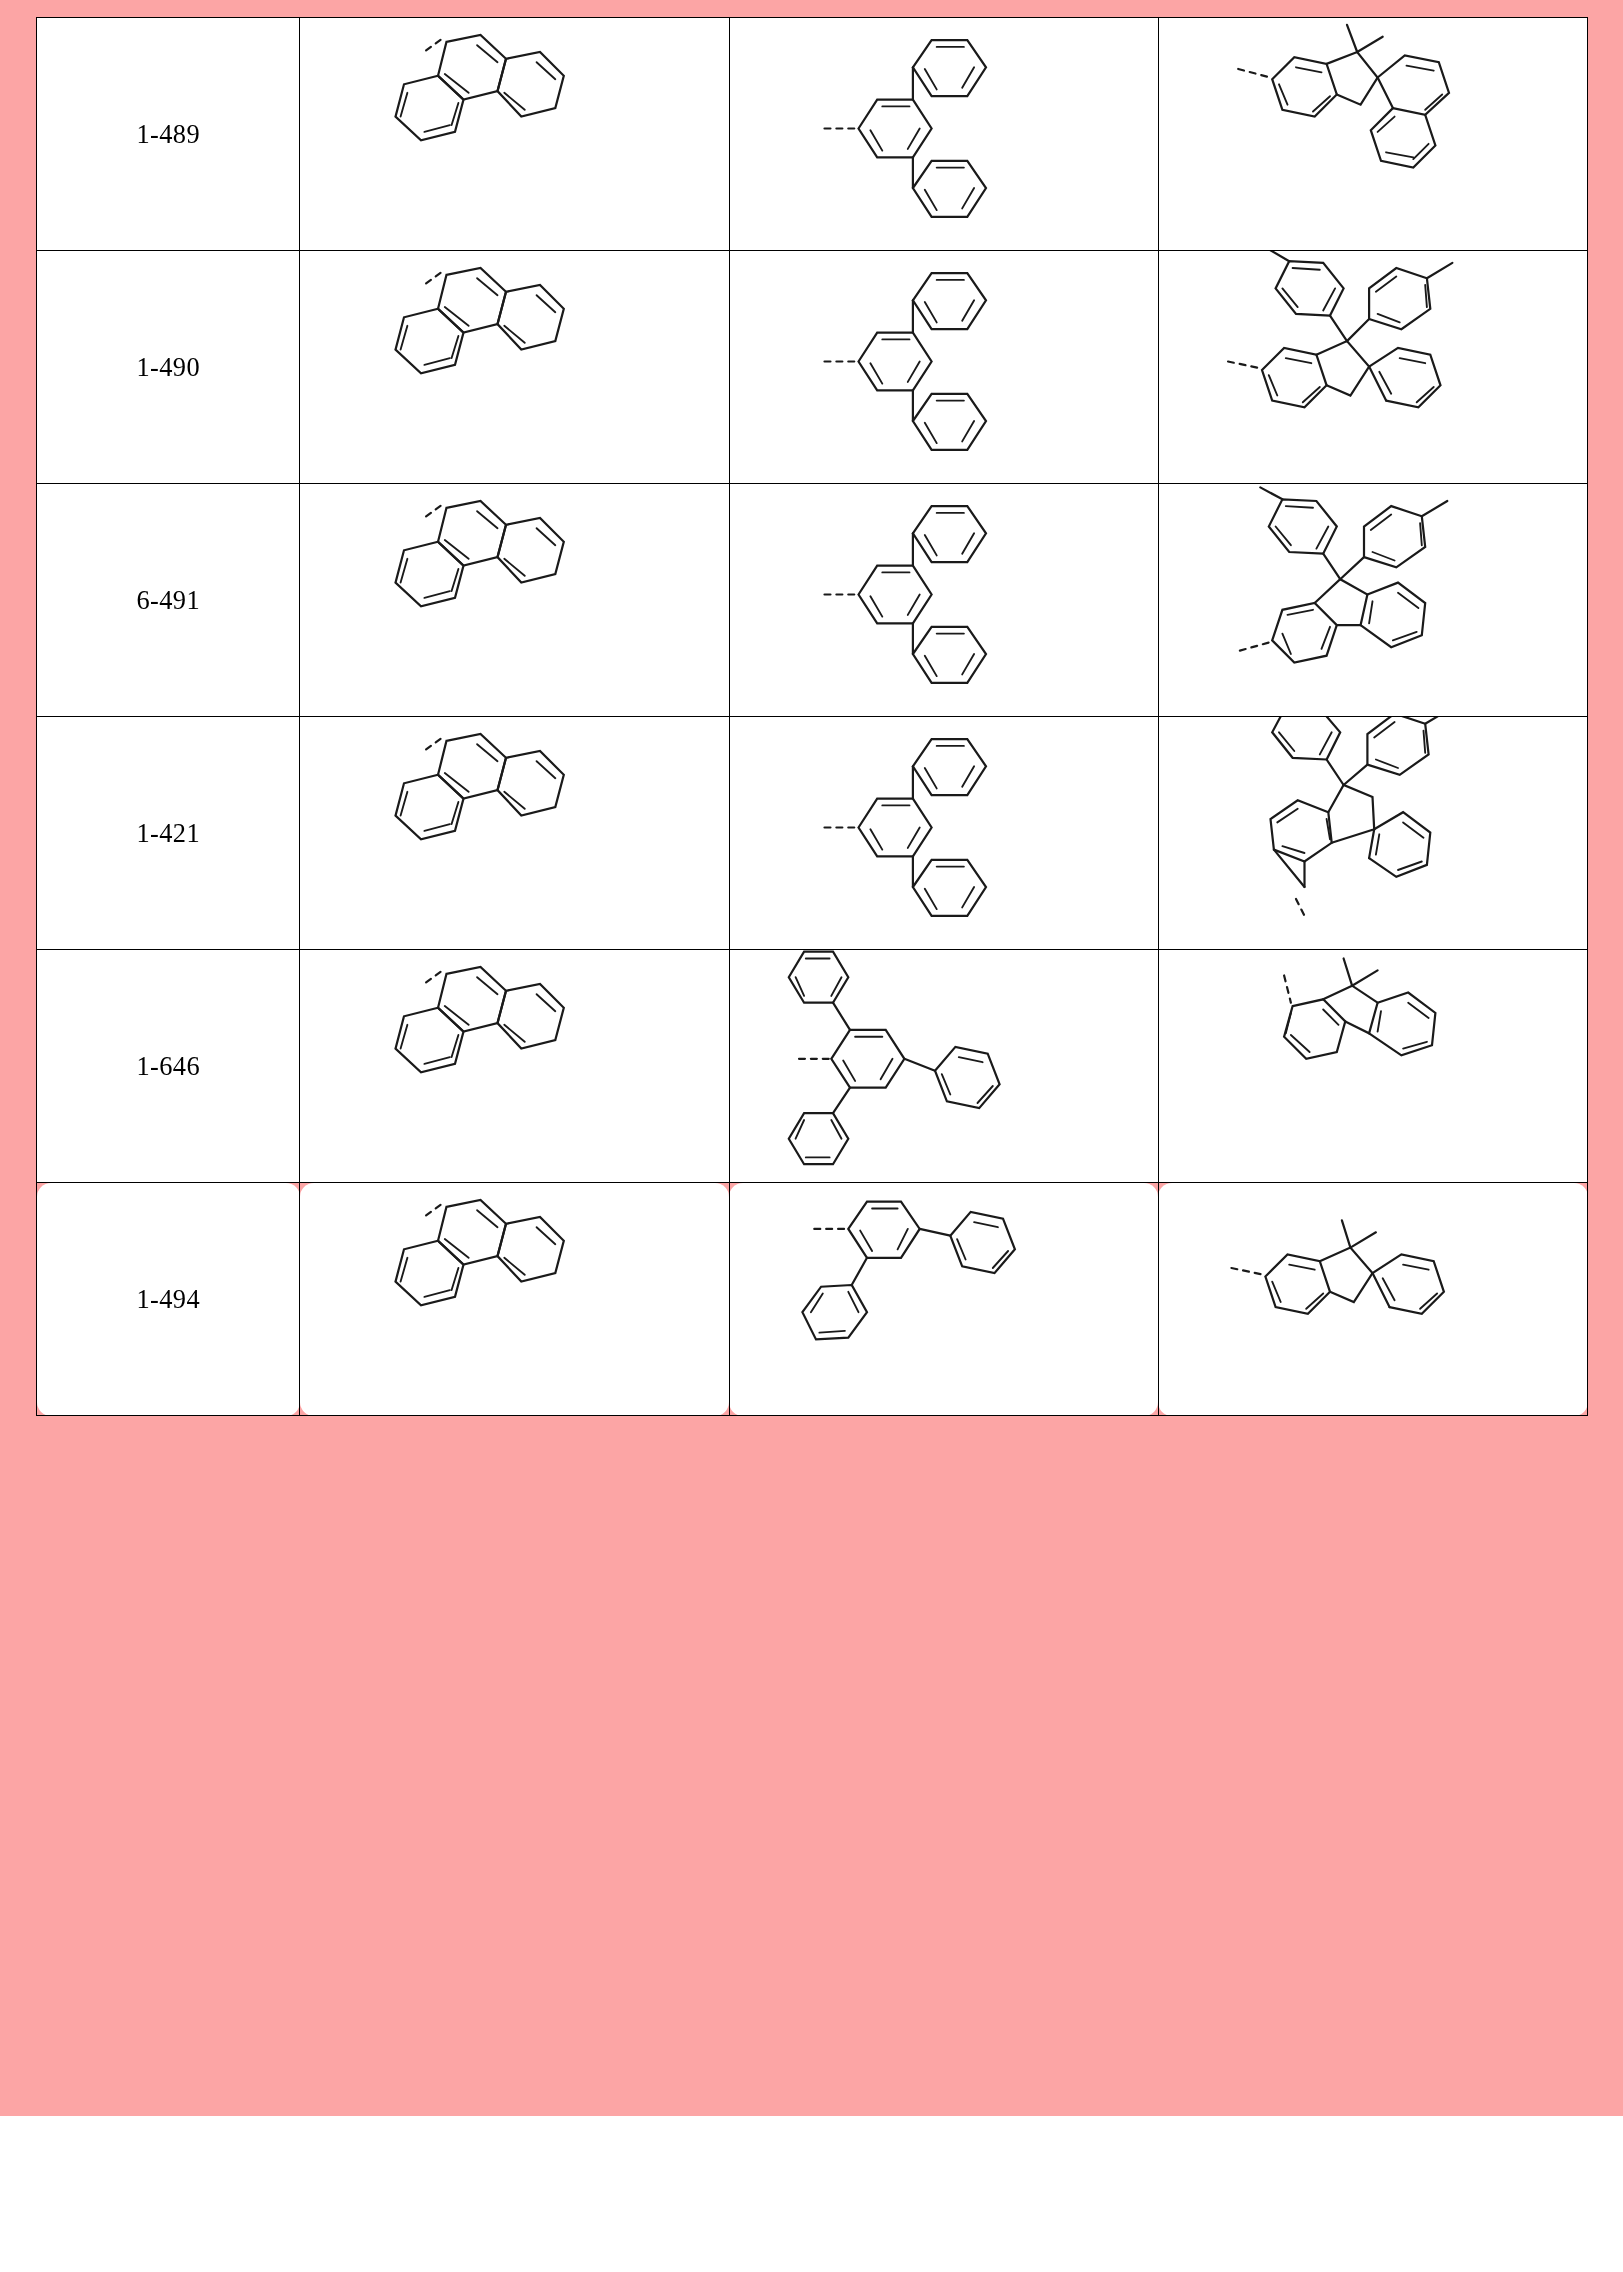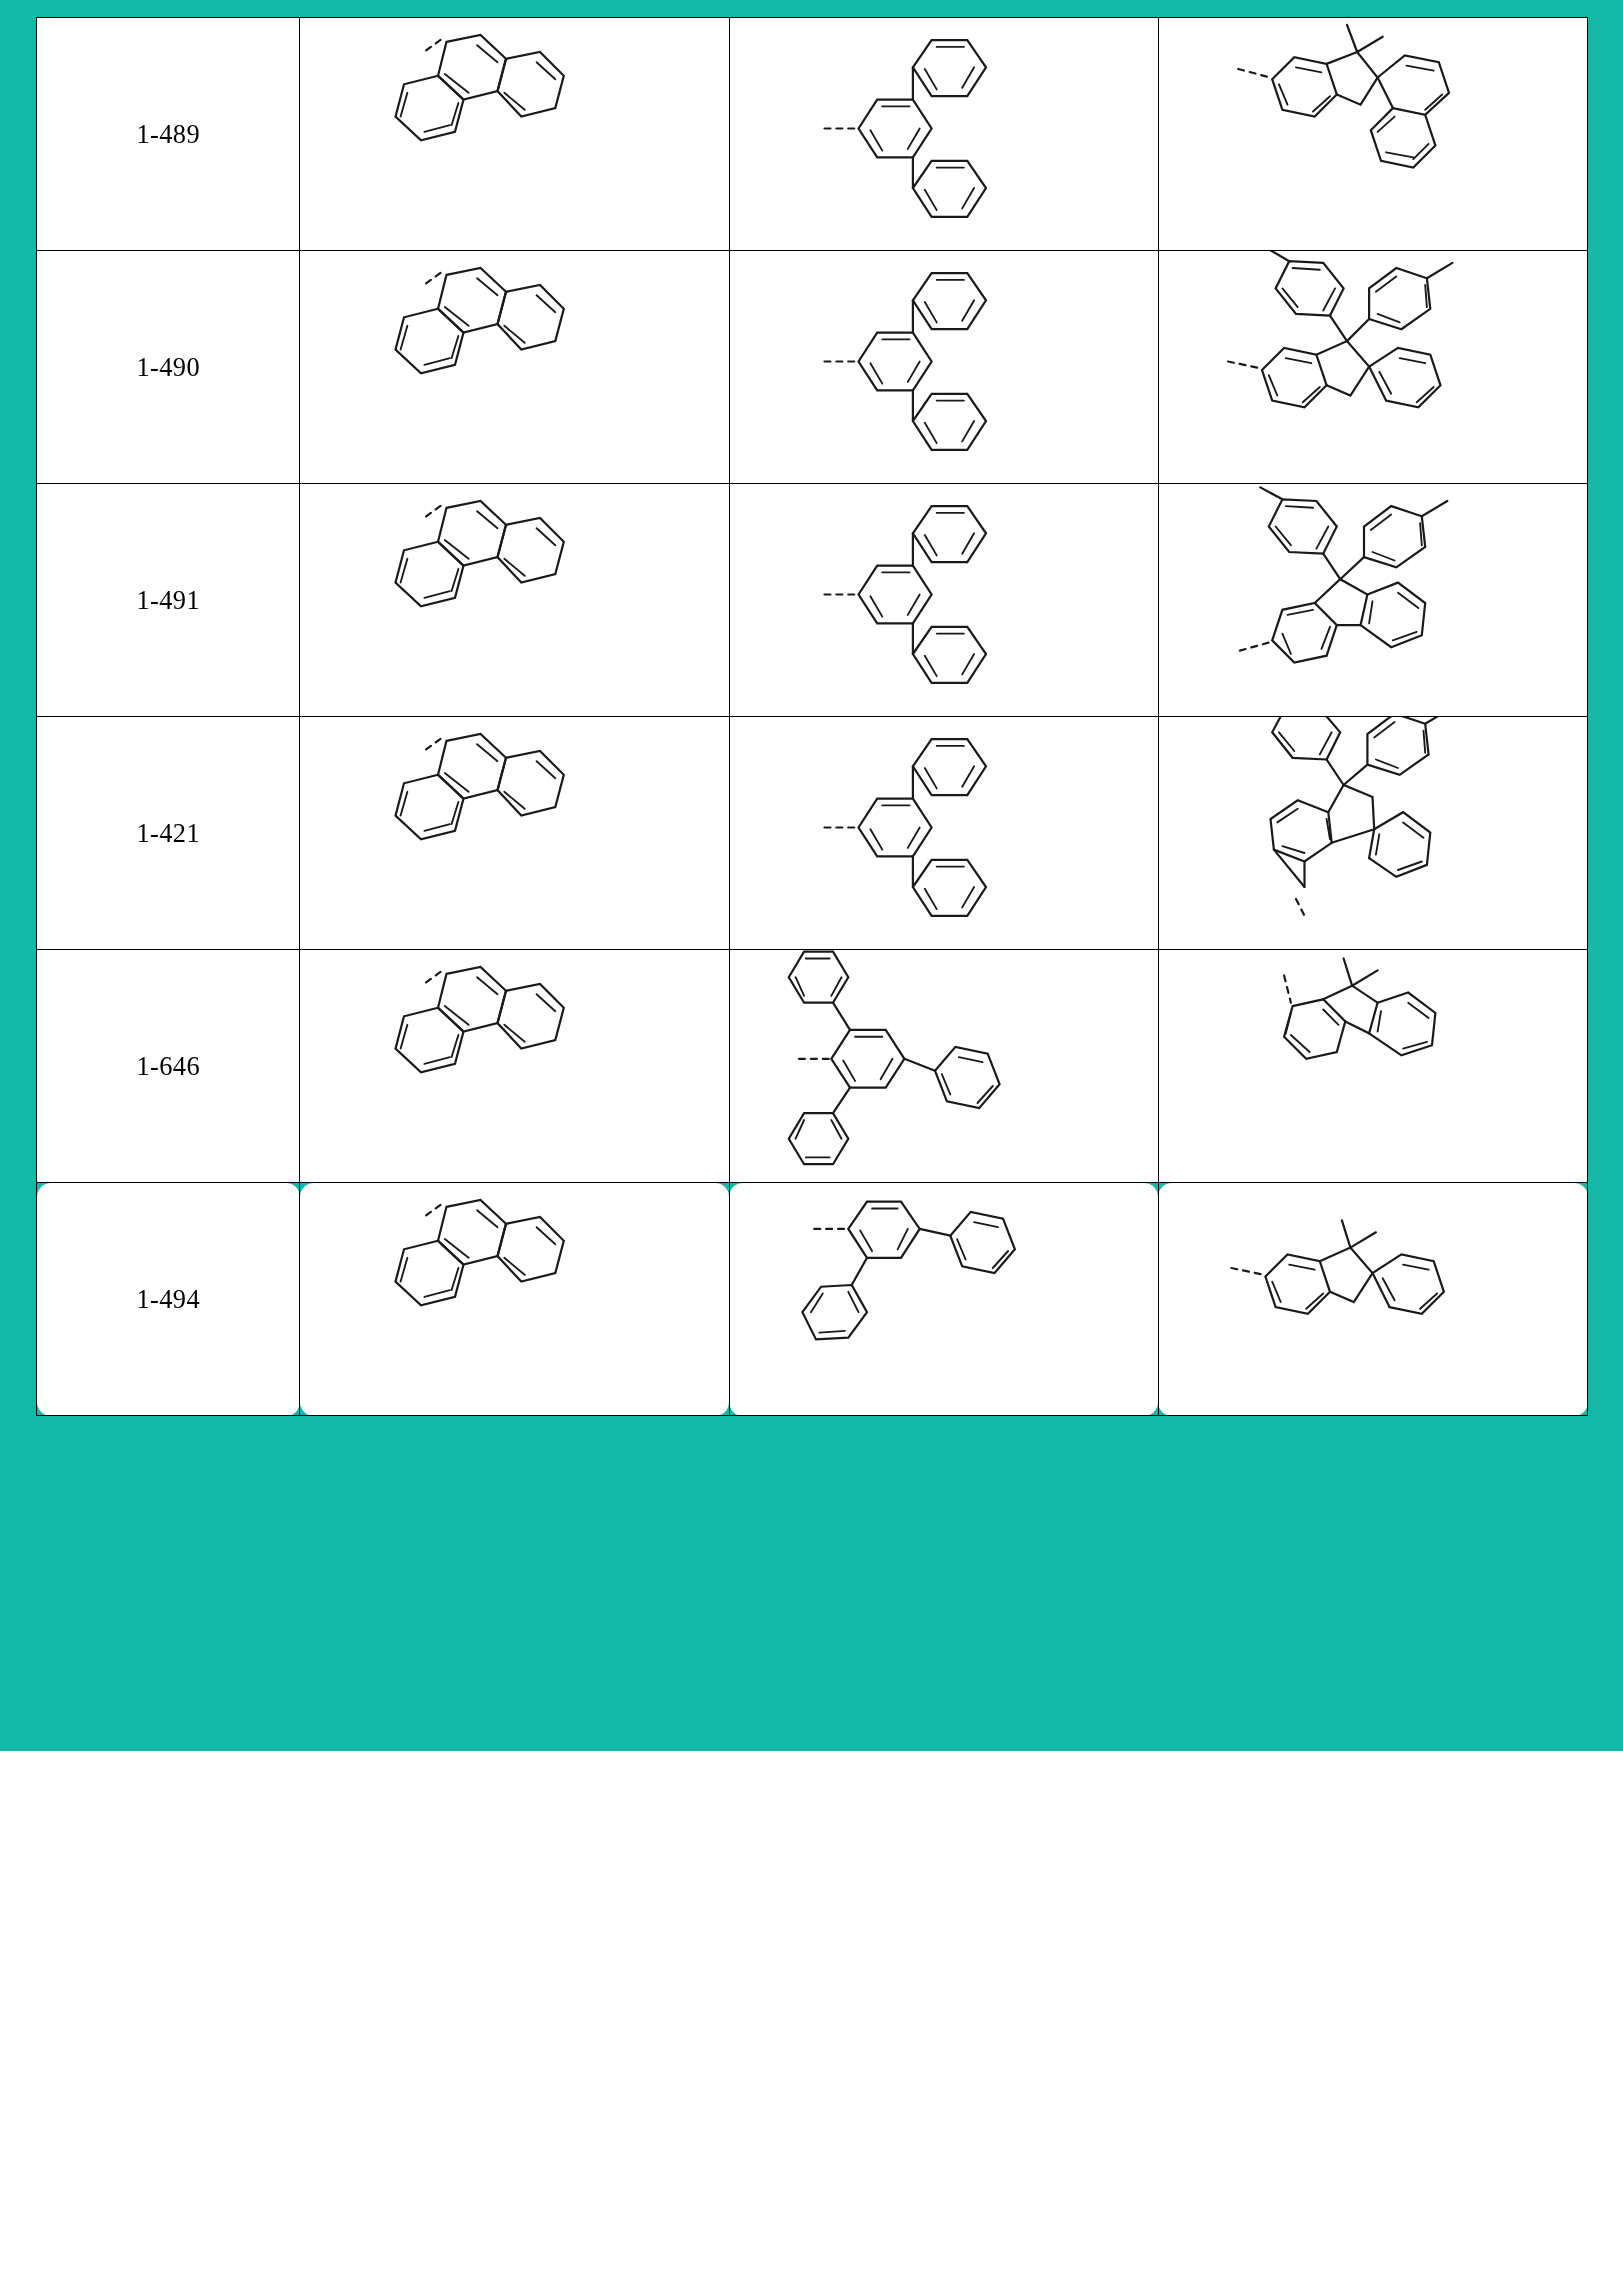--- a/index.html
+++ b/index.html
@@ -11,22 +11,22 @@
     width: 1624px;
     height: 2273px;
     font-family: "Liberation Serif", serif;
     color: #000000;
     position: relative;
   }
   .sheet {
     position: absolute;
     left: 0; top: 0;
     width: 1624px;
-    height: 1751px;
-    background: #14b8a6;
+    height: 2116px;
+    background: #fca5a5;
     text-decoration: underline;
   }
   table.struct-table {
     position: absolute;
     left: 36px;
     top: 17px;
     width: 1552px;
     border-collapse: collapse;
     table-layout: fixed;
   }
@@ -231,21 +231,21 @@
             <path class="bond-thin" d="M262 40 L264 66"></path>
             <path class="bond-thin" d="M232 84 L206 74"></path>
             <path class="bond" d="M264 32 L294 14"></path>
           </g>
         </svg>
       </div>
     </td>
   </tr>
 
   <tr class="r3">
-    <td class="idcell">1-491</td>
+    <td class="idcell">6-491</td>
     <td class="structcell">
       <div class="svgwrap">
         <svg width="341" height="221" viewBox="0 0 400 260">
           <g>
             <path class="dash" d="M96 38 L118 22"></path>
             <path class="bond" d="M120 28 L160 20 L190 48 L180 86 L140 96 L110 68 Z"></path>
             <path class="bond-thin" d="M156 32 L180 52"></path>
             <path class="bond-thin" d="M146 88 L118 66"></path>
             <path class="bond" d="M190 48 L230 40 L258 68 L248 106 L208 116 L180 86 Z"></path>
             <path class="bond-thin" d="M226 52 L248 72"></path>

